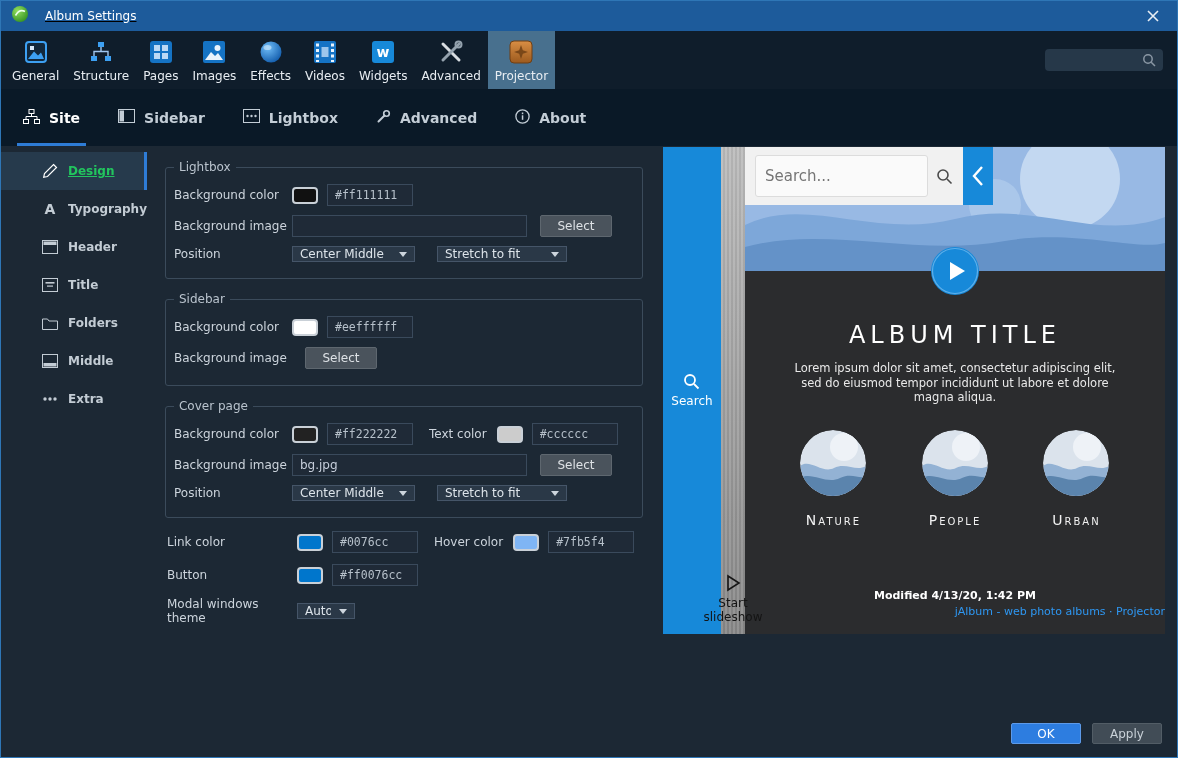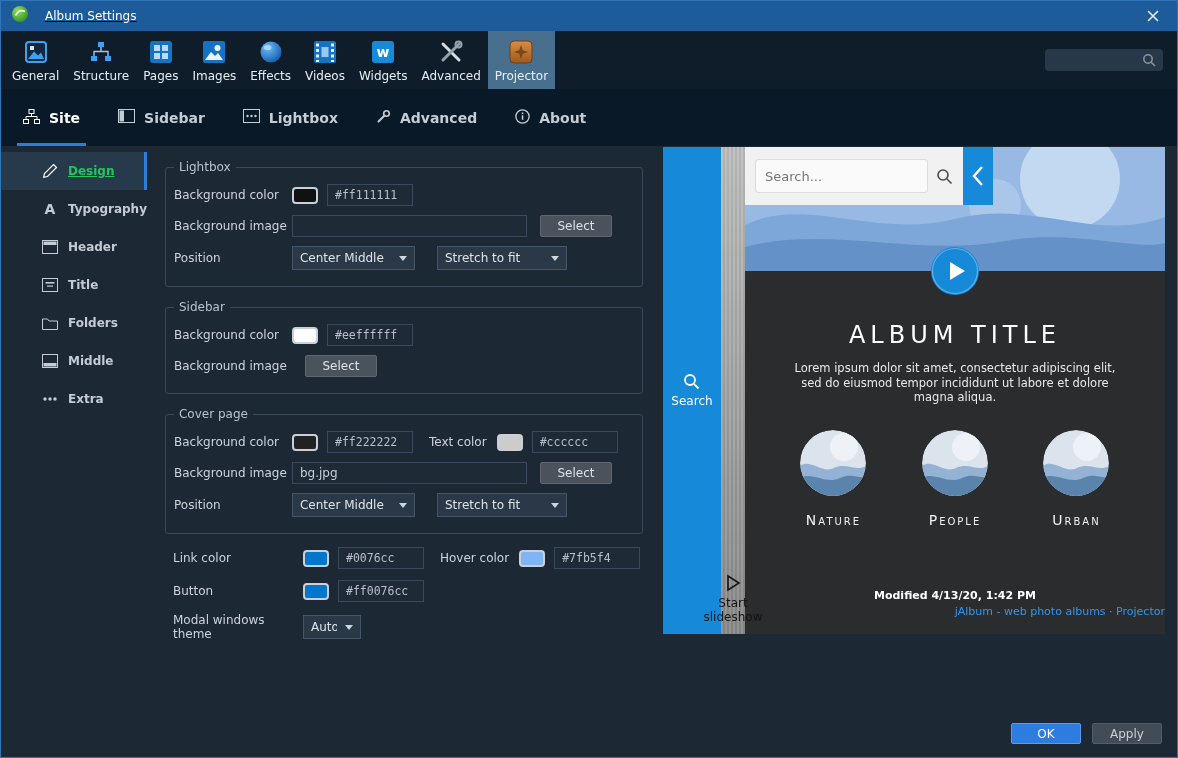--- a/index.html
+++ b/index.html
@@ -39,46 +39,46 @@
   .frow{display:flex;align-items:center;margin:9px 2px;}
   .flabel{flex:0 0 118px;color:#ccd4dc;font-size:12px;}
   .flabel.inline{flex:0 0 auto;margin-left:16px;margin-right:10px;}
   .flabel.wide{flex:0 0 130px;}
   .swatch{width:26px;height:17px;border-radius:4px;border:2px solid #c9d0d7;margin-right:9px;flex:0 0 auto;cursor:pointer;}
   .tfield{height:22px;background:#1f2a37;border:1px solid #3a4a5c;color:#c6cedb;font-size:12px;padding:0 7px;outline:none;font-family:inherit;}
   .hex{width:86px;font-family:"DejaVu Sans Mono","Liberation Mono",monospace;font-size:11.5px;color:#b6c0ca;}
   .imgfield{width:235px;}
   .selbtn{margin-left:13px;width:72px;height:22px;background:#4a535c;border:1px solid #5e676f;border-radius:2px;color:#dee2e6;
     font-size:12px;font-family:inherit;cursor:pointer;}
-  .dd{height:24px;background:#2a3847;border:1px solid #455568;color:#dde4ea;font-size:12px;display:flex;align-items:center;
+  .dd{height:16px;background:#2a3847;border:1px solid #455568;color:#dde4ea;font-size:12px;display:flex;align-items:center;
     padding:0 7px;gap:8px;cursor:pointer;}
   .dd .txt{flex:1;white-space:nowrap;overflow:hidden;}
   .caret{width:0;height:0;border-left:4px solid transparent;border-right:4px solid transparent;border-top:5px solid #cdd5dd;flex:0 0 auto;}
   .dd.pos{width:123px;margin-right:22px;}
   .dd.stretch{width:130px;}
   .dd.auto{width:58px;}
   .misc{margin-top:3px;}
-  .misc .frow{margin:11px 8px;}
+  .misc .frow{margin:11px 2px;}
   
   .prevcol{flex:1;position:relative;}
   .preview{position:absolute;left:1px;top:1px;width:502px;height:487px;display:flex;background:#2b2c2e;}
   .pv-left{flex:0 0 82px;display:flex;flex-direction:row;}
   .pv-searchbtn{flex:0 0 58px;background:#1789d9;color:#fff;display:flex;flex-direction:column;align-items:center;
     justify-content:center;gap:4px;font-size:12px;cursor:pointer;}
   .pv-leftbody{flex:1;position:relative;
     background:repeating-linear-gradient(90deg,rgba(255,255,255,.09) 0 2px,rgba(0,0,0,.05) 2px 4px),linear-gradient(#bcbcbc,#888);}
   .pv-start{position:absolute;left:0;right:0;bottom:10px;display:flex;flex-direction:column;align-items:center;gap:4px;
     color:#141414;font-size:12px;text-align:center;line-height:14px;cursor:pointer;}
   .pv-main{flex:1;position:relative;overflow:hidden;}
   .pv-clouds{position:absolute;top:0;left:0;width:100%;height:124px;}
   .pv-clouds svg{display:block;width:100%;height:100%;}
   .pv-topbar{position:absolute;top:0;left:0;height:58px;display:flex;}
   .pv-searchbar{width:218px;background:#f1f1f1;display:flex;align-items:center;gap:8px;padding:0 10px;}
-  .pv-searchbar input{flex:1;min-width:0;height:34px;border:1px solid #dcdcdc;border-radius:3px;background:#fafafa;
-    padding:0 9px;font-size:13px;color:#555;outline:none;font-family:inherit;}
+  .pv-searchbar input{flex:1;min-width:0;height:42px;border:1px solid #dcdcdc;border-radius:3px;background:#fafafa;
+    padding:0 9px;font-size:15px;color:#555;outline:none;font-family:inherit;}
   .pv-chevron{width:30px;background:#1789d9;display:flex;align-items:center;justify-content:center;cursor:pointer;}
   .pv-play{position:absolute;top:100px;left:50%;margin-left:-24px;width:48px;height:48px;border-radius:50%;cursor:pointer;}
   .pv-title{position:absolute;top:174px;left:0;right:0;text-align:center;color:#fff;font-size:24px;letter-spacing:5px;}
   .pv-desc{position:absolute;top:214px;left:42px;right:42px;text-align:center;color:#e9e9e9;font-size:11.5px;line-height:14.5px;}
   .pv-thumbs{position:absolute;top:283px;left:0;right:0;display:flex;justify-content:space-evenly;}
   .pv-thumb{display:flex;flex-direction:column;align-items:center;gap:16px;cursor:pointer;}
   .pv-thumb svg{width:66px;height:66px;border-radius:50%;display:block;}
   .pv-thumb-label{color:#f2f2f2;font-size:14px;letter-spacing:2px;font-variant:small-caps;}
   .pv-modified{position:absolute;top:442px;left:0;right:0;text-align:center;color:#fff;font-size:11px;font-weight:bold;}
   .pv-links{position:absolute;top:458px;left:0;right:0;text-align:right;font-size:11px;color:#3fa0f5;padding-left:35px;}

